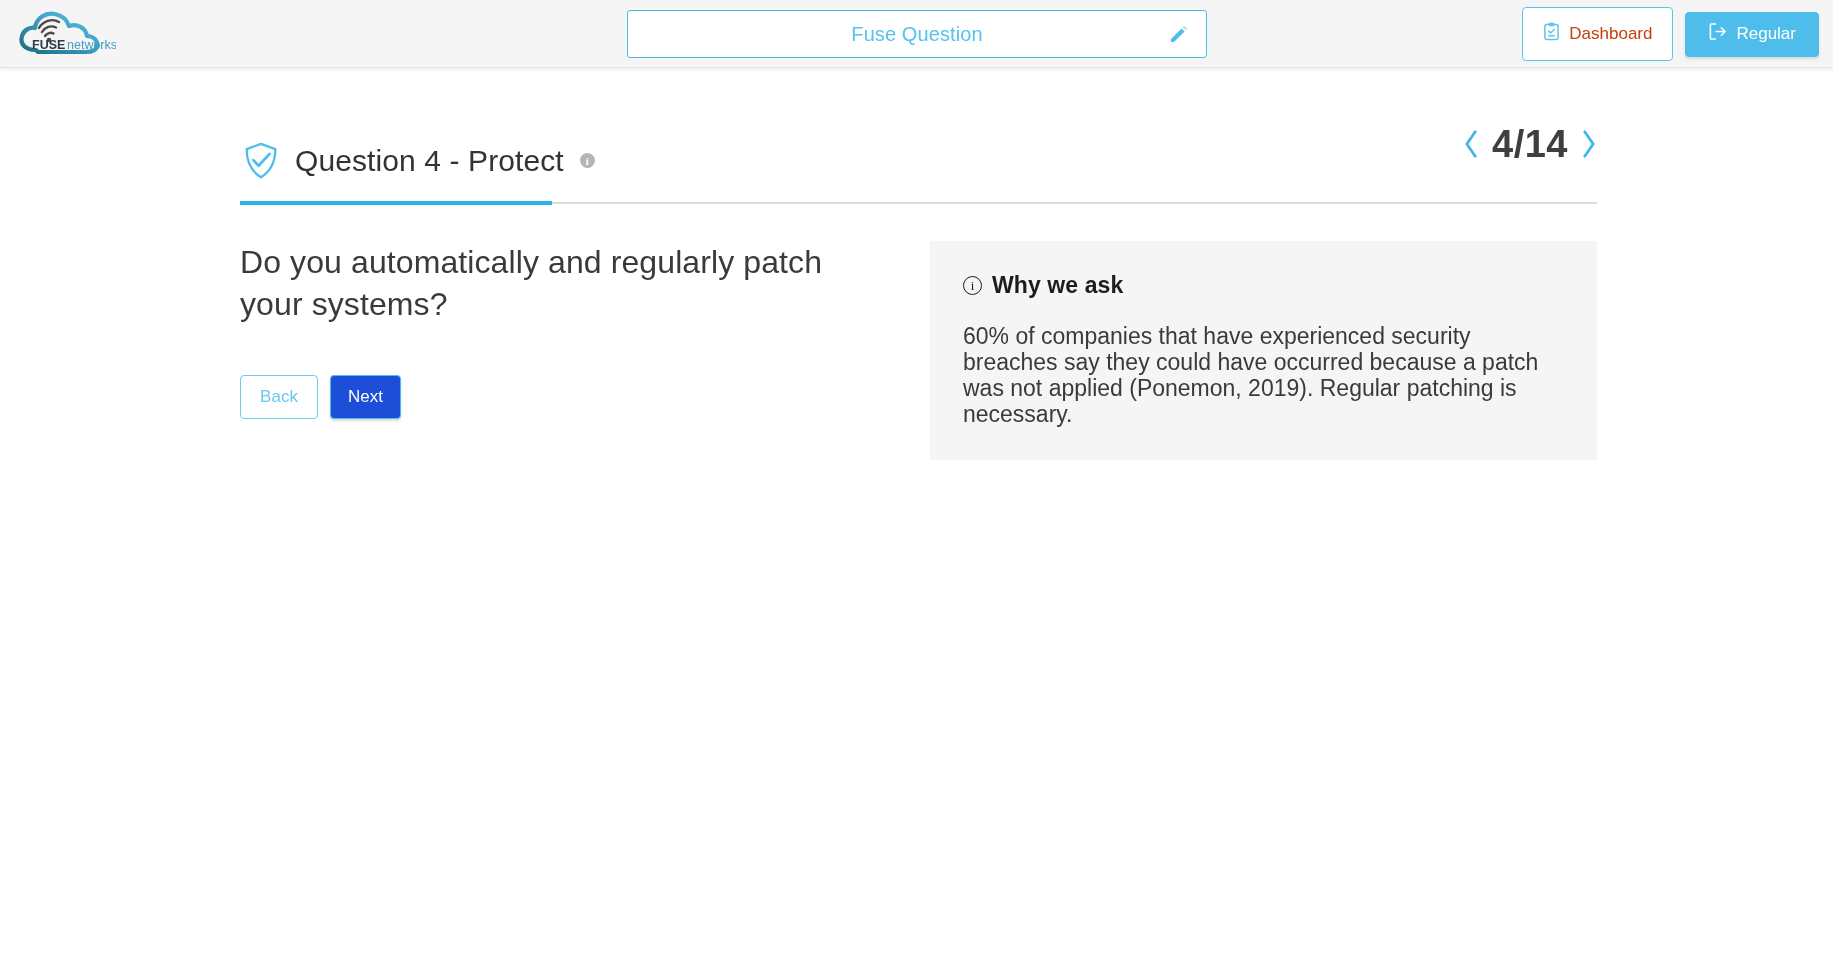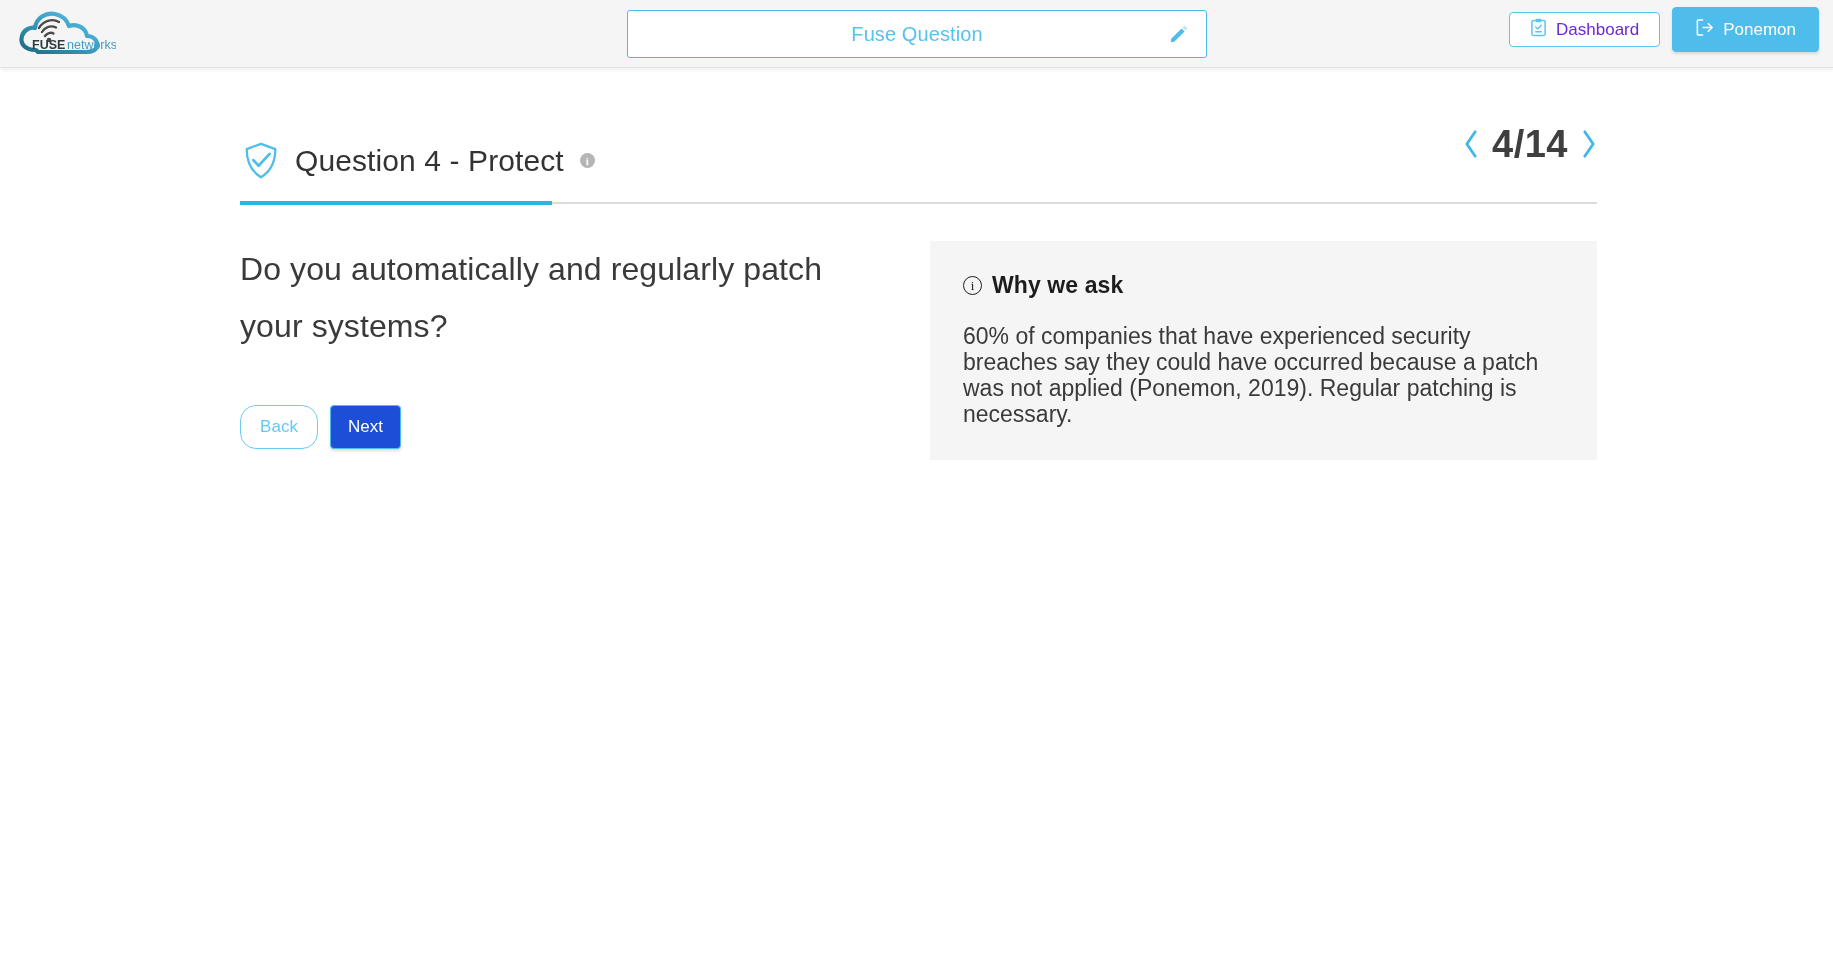--- a/index.html
+++ b/index.html
@@ -67,26 +67,26 @@
 
   .header-actions {
     position: absolute;
     right: 14px;
     top: 7px;
     display: flex;
     gap: 12px;
     align-items: center;
   }
   .btn-dashboard {
-    height: 35px;
+    height: 54px;
     padding: 0 20px;
     background: #ffffff;
     border: 1px solid #5bc5f0;
     border-radius: 4px;
-    color: #6d28d9;
+    color: #c2410c;
     font-size: 17px;
     display: flex;
     align-items: center;
     gap: 9px;
     cursor: pointer;
     font-family: "Liberation Sans", sans-serif;
   }
   .btn-logout {
     height: 45px;
     padding: 0 22px;
@@ -187,21 +187,21 @@
   .body-grid {
     margin-top: 37px;
     display: flex;
     align-items: flex-start;
   }
 
   .left-col { width: 688px; }
 
   .question-text {
     font-size: 32px;
-    line-height: 57px;
+    line-height: 42px;
     font-weight: 300;
     color: #3a3a3a;
     max-width: 640px;
     letter-spacing: .1px;
   }
 
   .options { margin-top: 38px; }
   .option-row {
     display: flex;
     align-items: center;
@@ -225,21 +225,21 @@
 
   .nav-buttons {
     margin-top: 50px;
     display: flex;
     gap: 12px;
   }
   .btn-back {
     width: 78px; height: 44px;
     background: #ffffff;
     border: 1px solid #6ecbf2;
-    border-radius: 16px;
+    border-radius: 4px;
     color: #68c8f1;
     font-size: 17px;
     cursor: pointer;
     font-family: "Liberation Sans", sans-serif;
   }
   .btn-next {
     width: 71px; height: 44px;
     background: #1d4ed8;
     border: 1px solid #4ebdeb;
     border-radius: 4px;
@@ -353,21 +353,21 @@
     </button>
 
     <button class="btn-logout">
       <span>
         <svg width="19" height="19" viewBox="0 0 20 20">
           <path d="M8 2 H3.5 A1 1 0 0 0 2.5 3 V17 A1 1 0 0 0 3.5 18 H8" fill="none" stroke="#ffffff" stroke-width="1.6" stroke-linecap="round"></path>
           <line x1="8.5" y1="10" x2="17.5" y2="10" stroke="#ffffff" stroke-width="1.6" stroke-linecap="round"></line>
           <path d="M14 6 L18 10 L14 14" fill="none" stroke="#ffffff" stroke-width="1.6" stroke-linecap="round" stroke-linejoin="round"></path>
         </svg>
       </span>
-      <span>Ponemon</span>
+      <span>Regular</span>
     </button>
   </div>
 </div>
 
 <div class="page">
   <div class="content">
 
     <div class="q-head-row">
       <div class="q-title-wrap">
         <span class="shield-icon">

